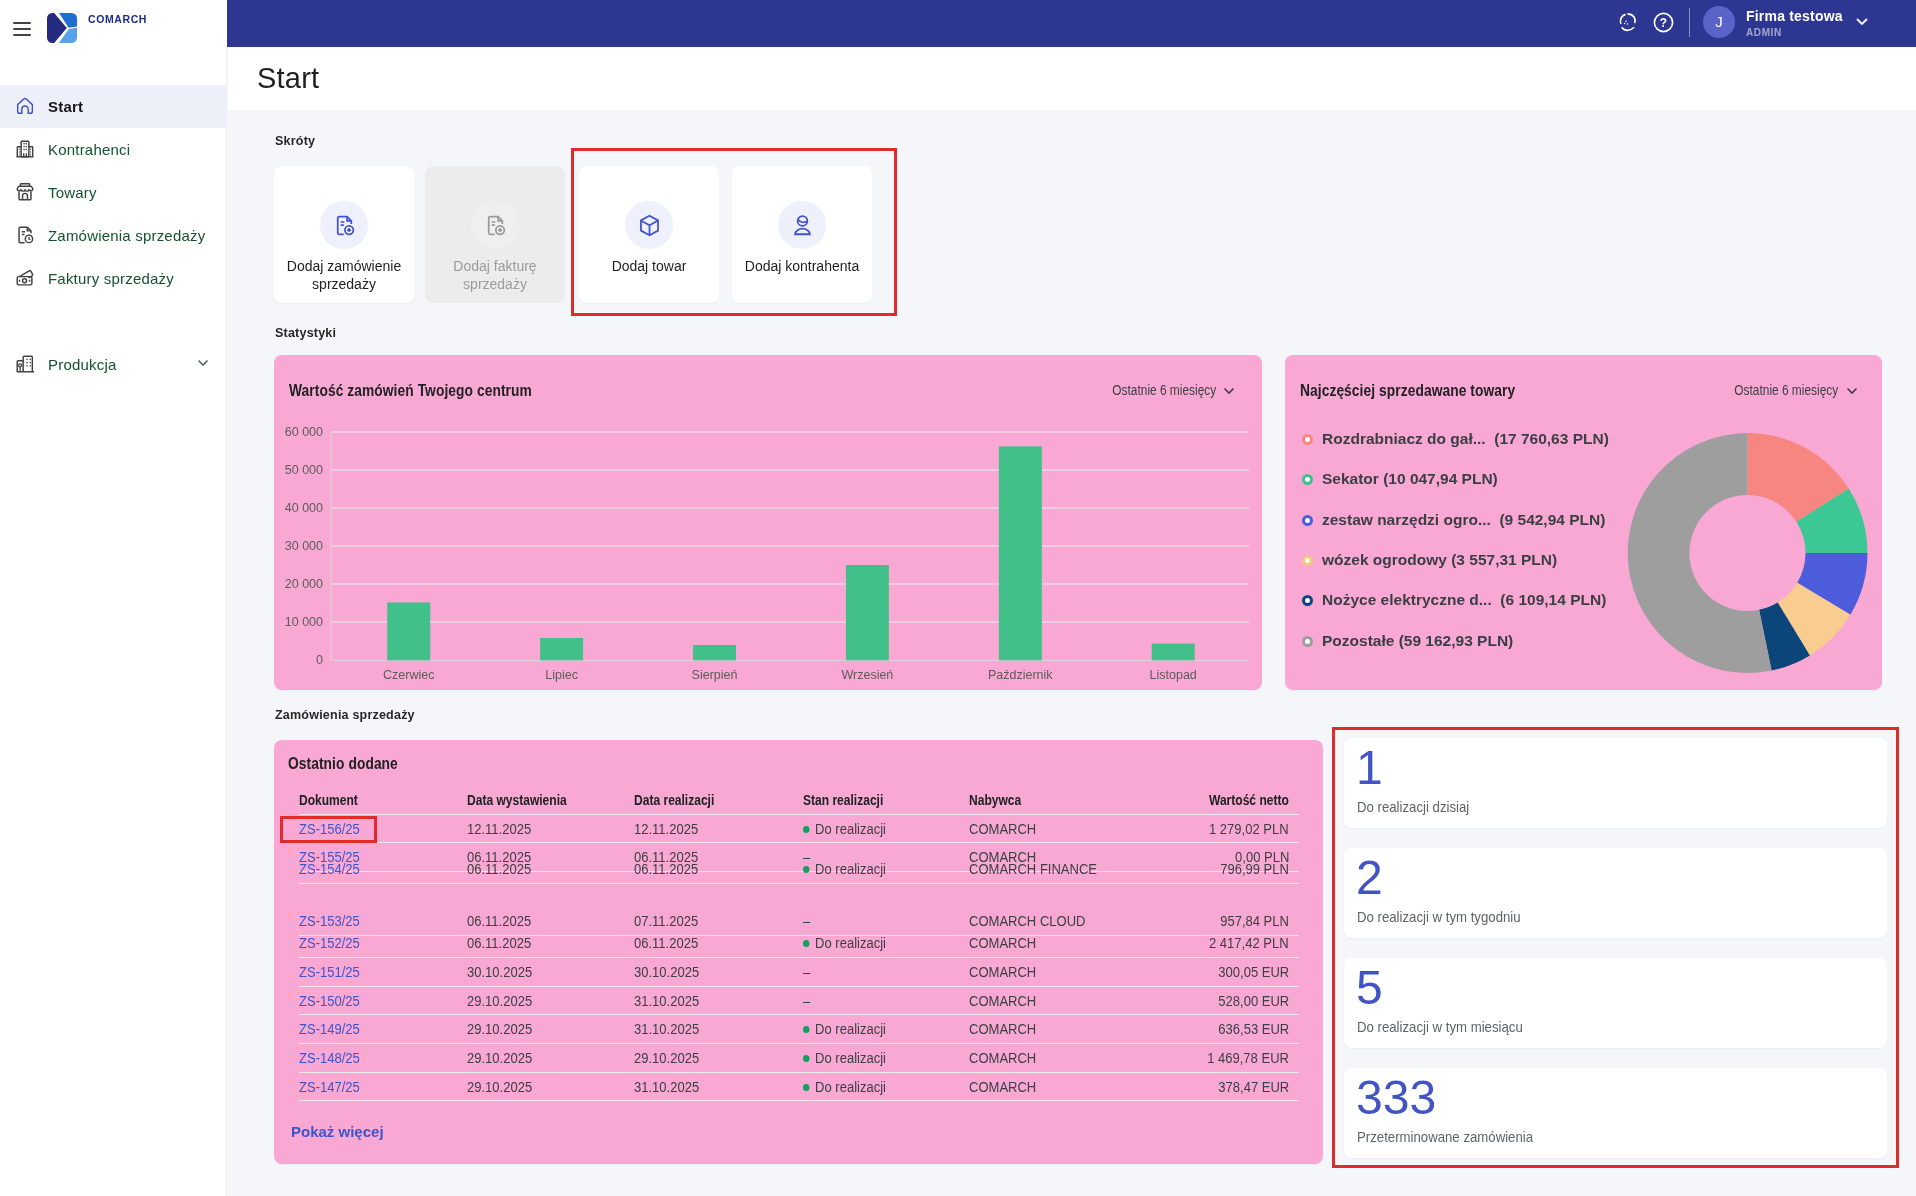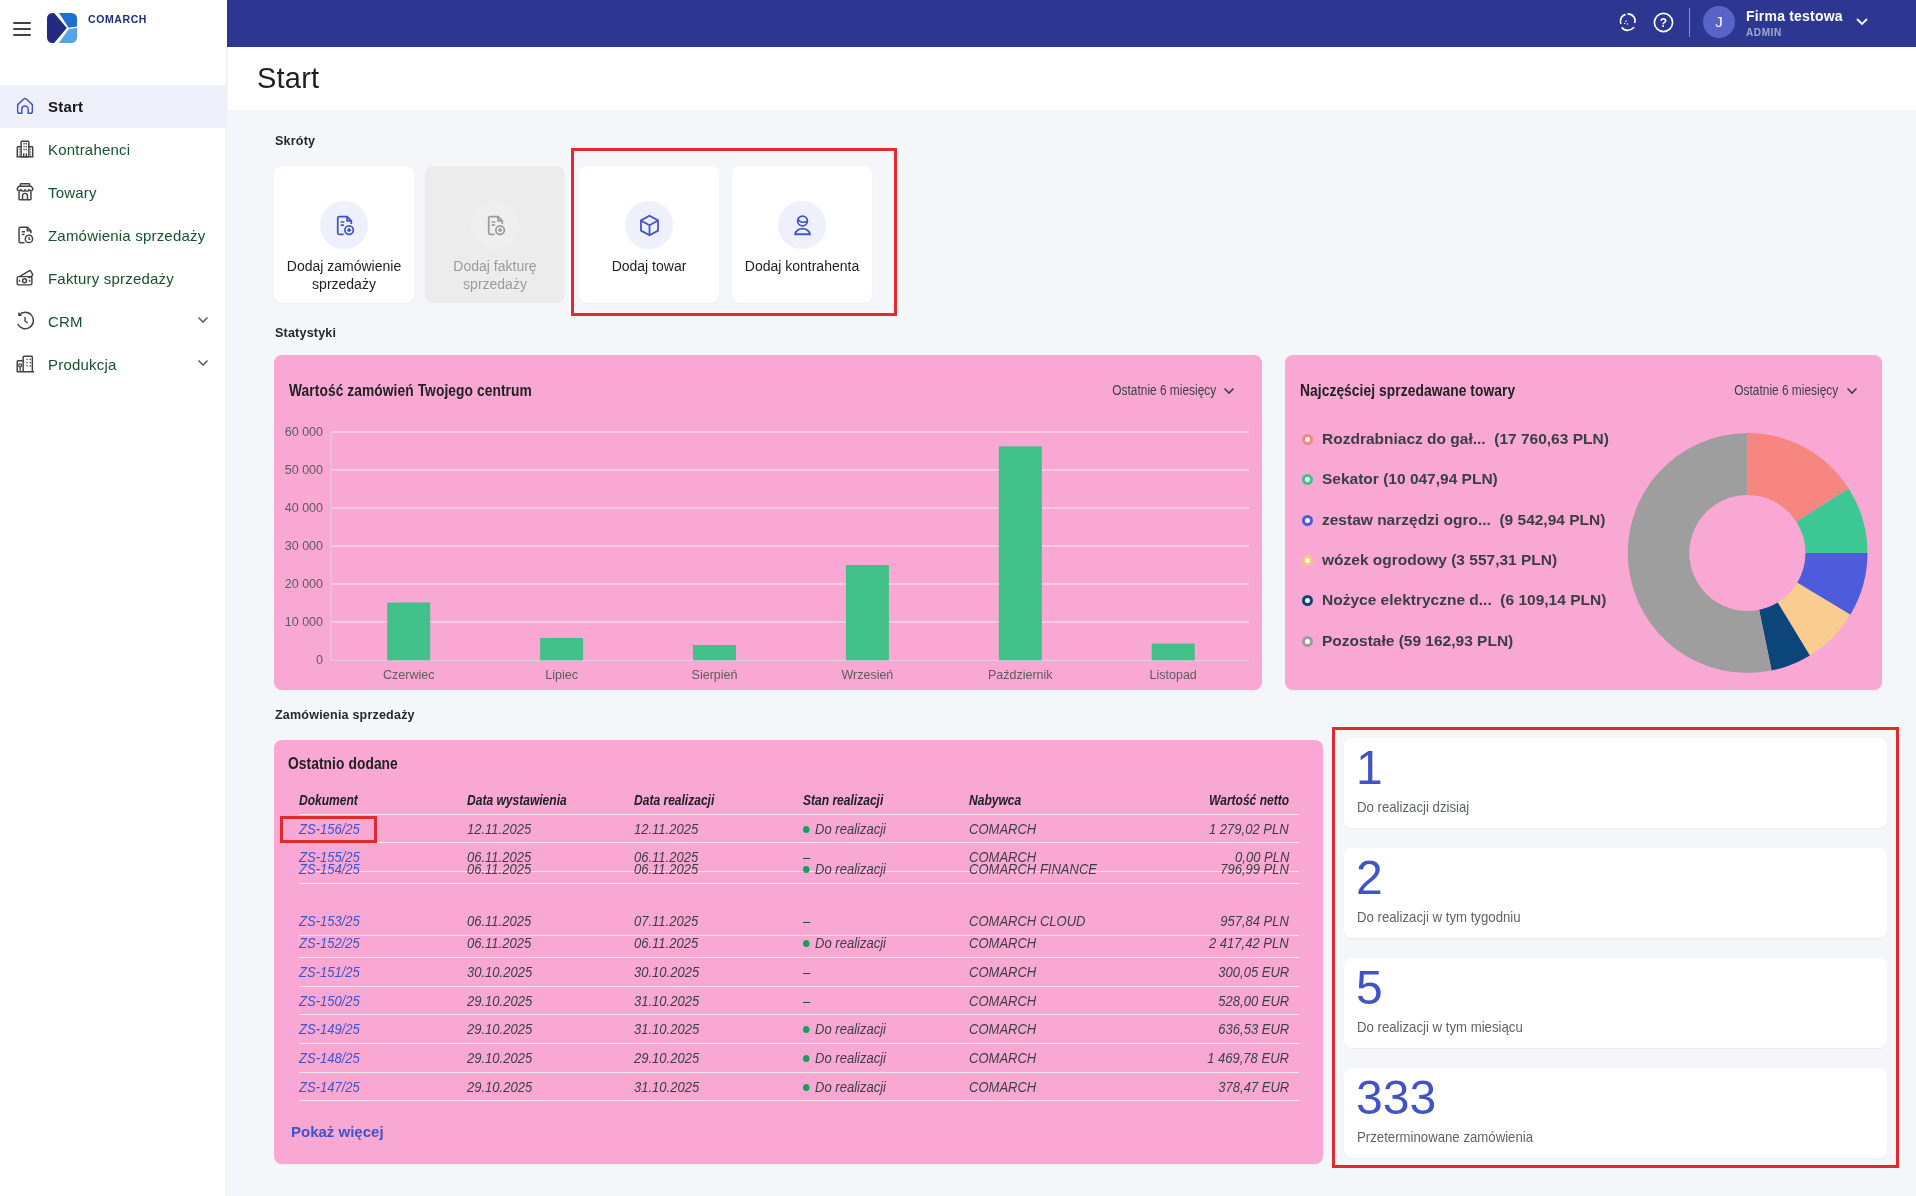--- a/index.html
+++ b/index.html
@@ -51,21 +51,21 @@
 .cardtitle { position:absolute; font-size:16px; font-weight:bold; color:#202124; letter-spacing:0.1px; transform:scaleX(0.86); transform-origin:0 50%; }
 .drop { position:absolute; font-size:14px; color:#3c4043; transform:scaleX(0.85); transform-origin:100% 50%; }
 
 
 .legrow { position:absolute; left:17px; height:20px; }
 .legring { position:absolute; left:0; top:4px; width:11px; height:11px; border-radius:50%; background:#fff; }
 .legtext { position:absolute; left:20px; top:0; font-size:15.5px; font-weight:bold; color:#3b3e45; white-space:nowrap; }
 
 
 #tablecard { left:274px; top:740px; width:1049px; height:424px; }
-.trow { position:absolute; left:25px; width:1000px; height:28.65px; border-bottom:1px solid #ebebeb; font-size:14px; color:#3c4043;font-style:italic; }
+.trow { position:absolute; left:25px; width:1000px; height:28.65px; border-bottom:1px solid #ebebeb; font-size:14px; color:#3c4043; }
 .trow div { position:absolute; top:0; line-height:28px; white-space:nowrap; transform:scaleX(0.93); transform-origin:0 50%; }
 .trow div.c6 { transform-origin:100% 50%; }
 .c1 { left:0px; } .c2 { left:168px; } .c3 { left:335px; } .c4 { left:504px; } .c5 { left:670px; } .c6 { right:10px; text-align:right; }
 .thead div { font-weight:bold; color:#202124; transform:scaleX(0.86); }
 .link { color:#3c55cc; font-weight:500; }
 .dot { display:inline-block; width:7px; height:7px; border-radius:50%; background:#13a05e; margin-right:6px; vertical-align:1px; }
 
 
 .numcard { position:absolute; left:1344px; width:543px; height:90px; background:#fff; border-radius:8px; box-shadow:0 1px 2px rgba(0,0,0,0.04); }
 .numcard .num { position:absolute; left:12px; top:2px; font-size:48px; color:#4254c5; }
@@ -157,31 +157,20 @@
     <div class="mtext">Zamówienia sprzedaży</div>
   </div>
   <div class="mitem" style="top:210px">
     <svg class="micon" viewBox="0 0 24 24" fill="none" stroke="#424242" stroke-width="1.6">
       <path d="M6 10.5 L16.5 4.2 a1.4 1.4 0 0 1 1.9 0.5 l1.8 3 a1.4 1.4 0 0 1 -0.5 1.9 L16 12"></path>
       <rect x="3.5" y="10.5" width="16" height="9" rx="1.4"></rect>
       <circle cx="11.5" cy="15" r="2.2"></circle>
       <path d="M6 14 v2 M17 14 v2" stroke-width="1.5"></path>
     </svg>
     <div class="mtext">Faktury sprzedaży</div>
-  </div>
-  <div class="mitem" style="top:253px">
-    <svg class="micon" viewBox="0 0 24 24" fill="none" stroke="#424242" stroke-width="1.6">
-      <path d="M5.5 5.5 a9 9 0 1 1 -1.4 9.8"></path>
-      <path d="M5.3 2.8 v3 h3" stroke-width="1.5"></path>
-      <path d="M12 7.5 V12 l3 2" stroke-width="1.5"></path>
-    </svg>
-    <div class="mtext">CRM</div>
-    <svg class="mchev" width="12" height="8" viewBox="0 0 12 8" fill="none">
-        <path d="M1.5 1.5 L6 6 L10.5 1.5" stroke="#5f6368" stroke-width="1.6"></path>
-      </svg>
   </div>
   <div class="mitem" style="top:296px">
     <svg class="micon" viewBox="0 0 24 24" fill="none" stroke="#424242" stroke-width="1.6">
       <path d="M10 20.5 V4.5 a1 1 0 0 1 1 -1 h8 a1 1 0 0 1 1 1 V20.5"></path>
       <path d="M10 8.5 H4.5 a1 1 0 0 0 -1 1 V20.5"></path>
       <path d="M3 20.5 h19"></path>
       <path d="M13.5 7h1.5M17 7h1.5M13.5 10.5h1.5M17 10.5h1.5M13.5 14h1.5M17 14h1.5" stroke-width="1.4"></path>
       <circle cx="6.7" cy="13.5" r="1.6" stroke-width="1.4"></circle>
       <path d="M6.7 15.1 V 20" stroke-width="1.4"></path>
     </svg>

